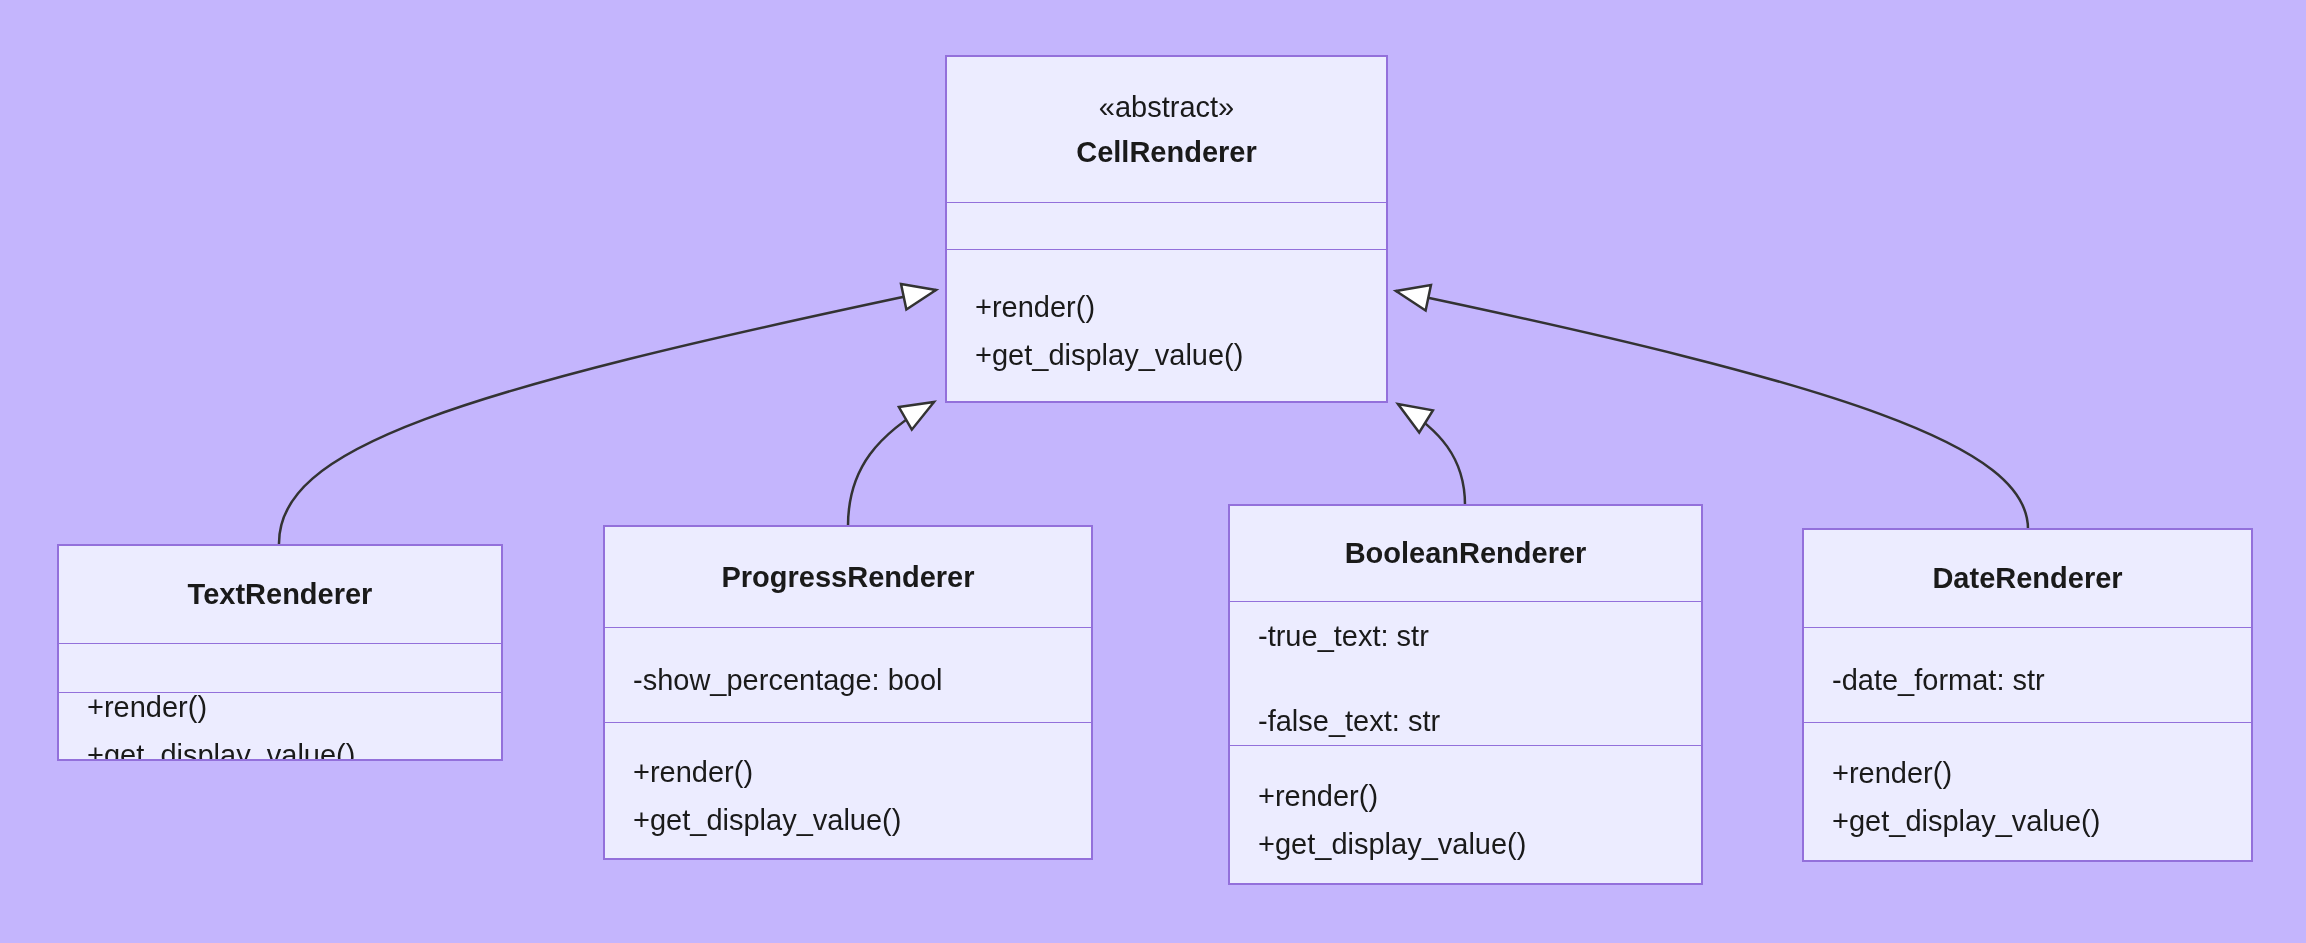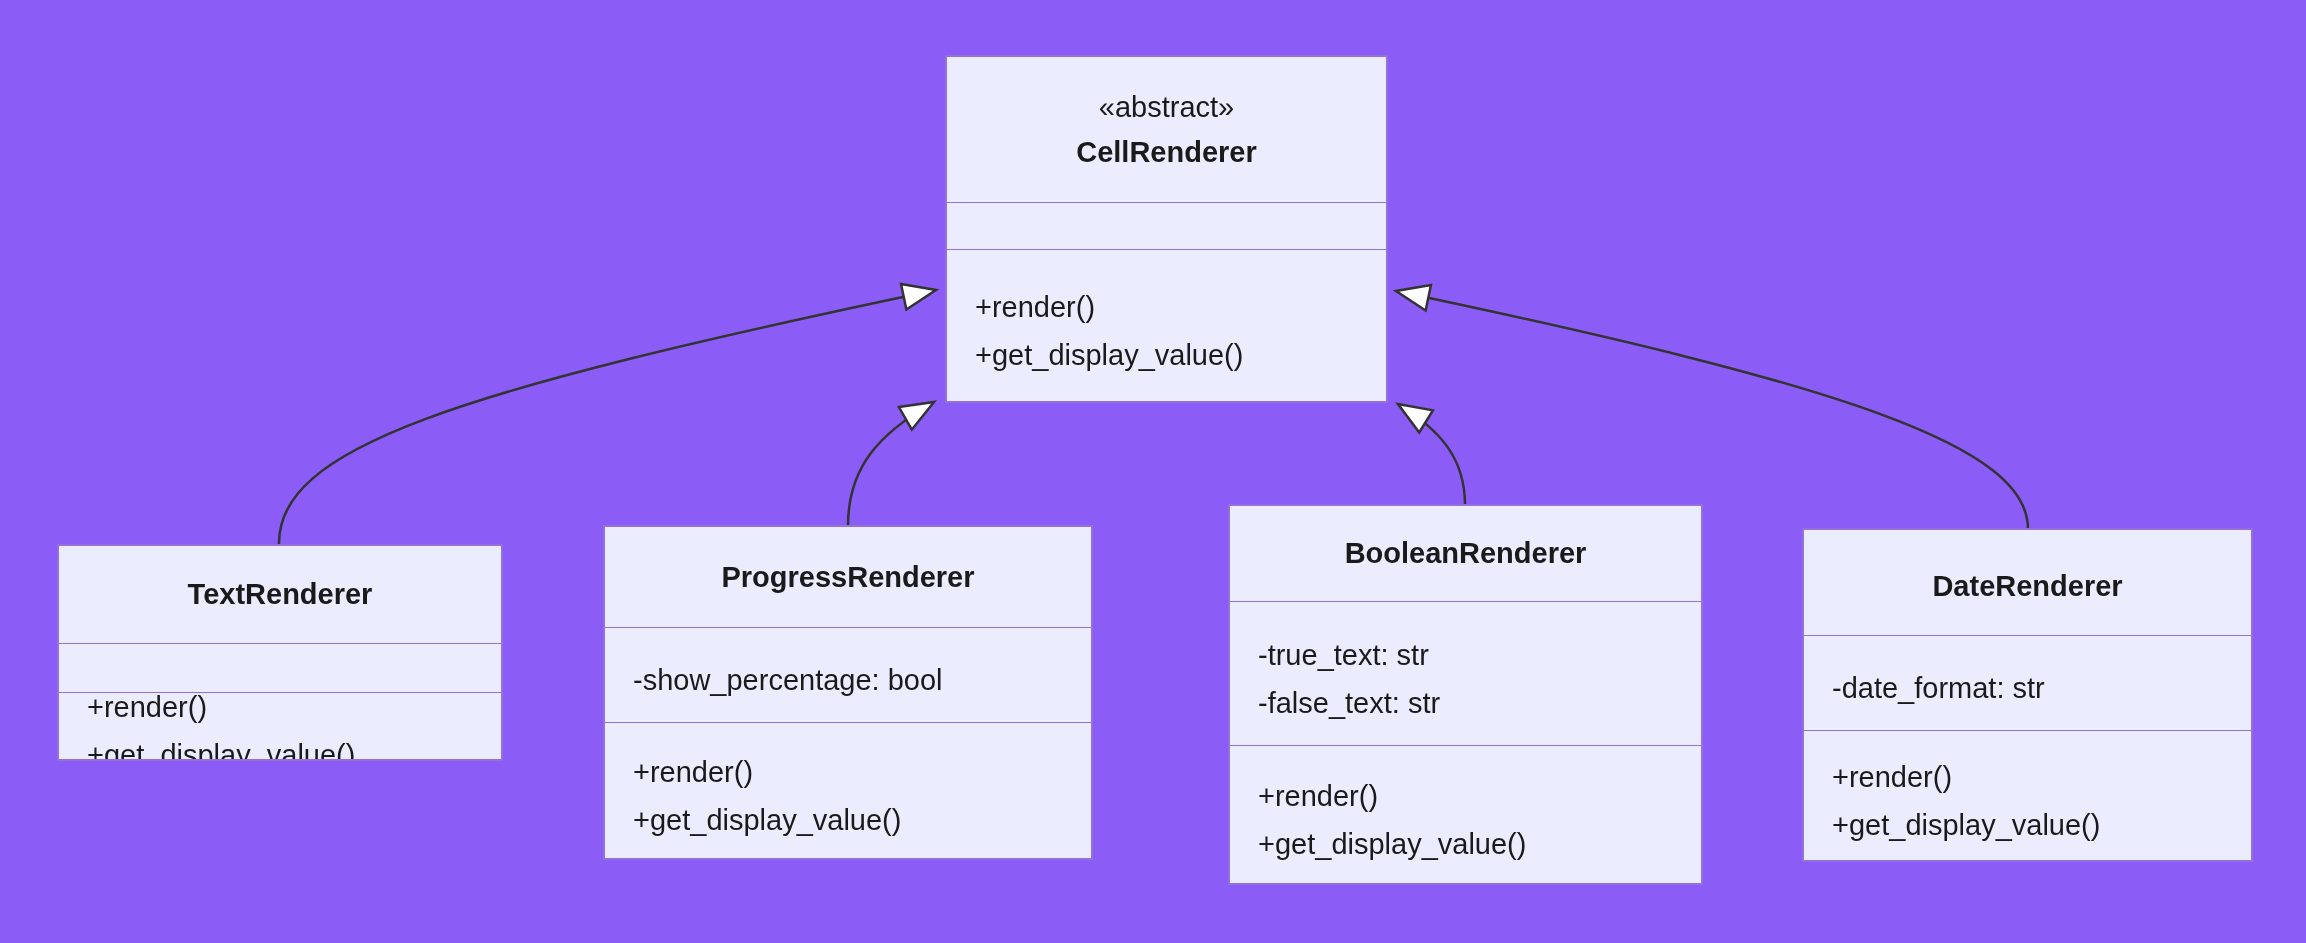--- a/index.html
+++ b/index.html
@@ -4,21 +4,21 @@
 <style>
   html, body {
     margin: 0;
     padding: 0;
     background: #ffffff;
   }
   #canvas {
     position: relative;
     width: 2306px;
     height: 943px;
-    background: #8b5cf6;
+    background: #c4b5fd;
     font-family: "Liberation Sans", "DejaVu Sans", sans-serif;
     color: #1a1a1a;
     overflow: hidden;
   }
   #edge-layer {
     position: absolute;
     left: 0;
     top: 0;
     width: 2306px;
     height: 943px;
@@ -73,25 +73,25 @@
   #box-text .attrs    { flex: 0 0 49px; }
   #box-text .methods  { flex: 1; }
 
   #box-progress { left: 603px;  top: 525px; width: 490px; height: 335px; }
   #box-progress .title   { flex: 0 0 100px; align-items: center; }
   #box-progress .attrs   { flex: 0 0 95px;  }
   #box-progress .methods { flex: 1; }
 
   #box-boolean  { left: 1228px; top: 504px; width: 475px; height: 381px; }
   #box-boolean .title   { flex: 0 0 95px;  }
-  #box-boolean .attrs   { flex: 0 0 144px; }
+  #box-boolean .attrs   { flex: 0 0 144px; justify-content: space-between; }
   #box-boolean .methods { flex: 1; }
 
   #box-date     { left: 1802px; top: 528px; width: 451px; height: 334px; }
-  #box-date .title   { flex: 0 0 97px; margin-top: 8px; }
+  #box-date .title   { flex: 0 0 97px; }
   #box-date .attrs   { flex: 0 0 95px; }
   #box-date .methods { flex: 1; }
 </style>
 </head>
 <body>
 
 <div id="canvas">
 
   <svg id="edge-layer" viewBox="0 0 2306 943" xmlns="http://www.w3.org/2000/svg">
     <defs>

